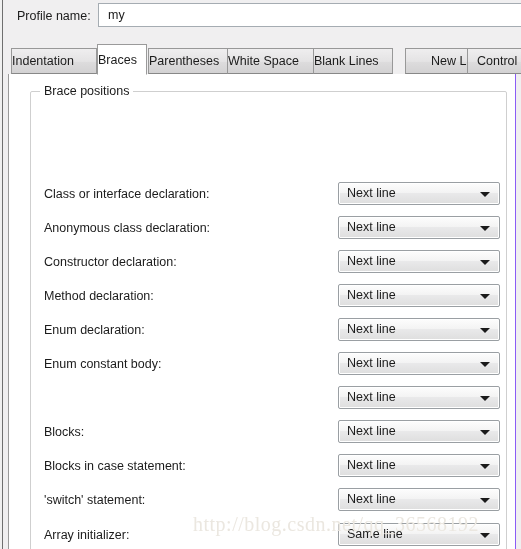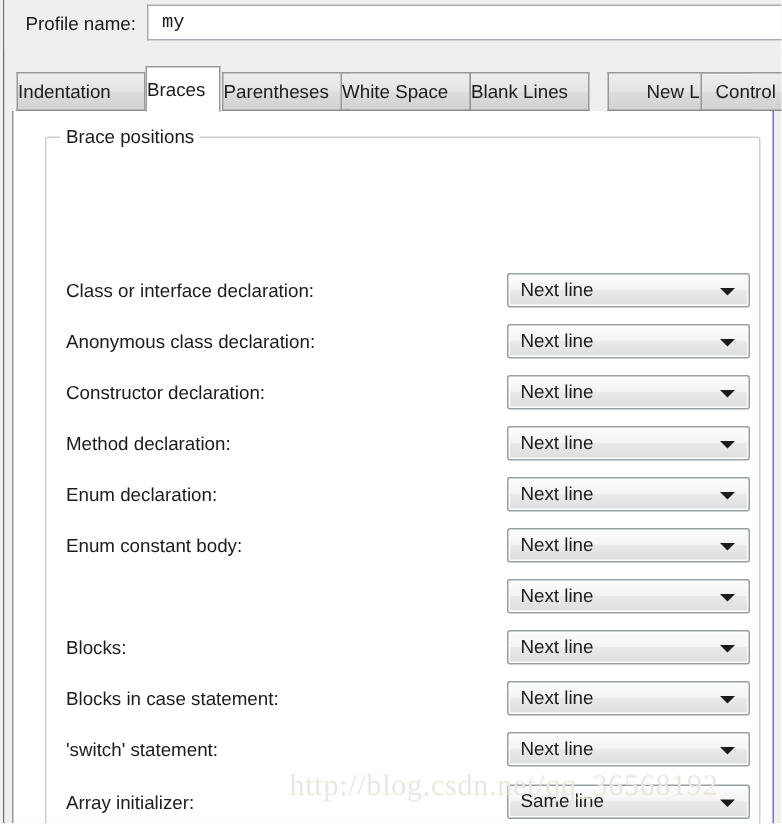--- a/index.html
+++ b/index.html
@@ -35,21 +35,21 @@
   .profile-label{
     position:absolute;left:14px;top:9px;
     font-size:12.5px;color:#1b1b1b;white-space:nowrap;
   }
   .profile-input{
     position:absolute;left:95px;top:3px;width:423px;height:24px;
     background:#ffffff;
     border:1px solid #a5acb2;
     border-right:none;
     box-sizing:border-box;
-    font-family:Liberation Mono, monospace;
+    font-family:Liberation Sans, sans-serif;
     font-size:12.5px;color:#1b1b1b;
     padding:0 0 0 9px;
     outline:none;
   }
 
   
   .tabstrip{
     position:absolute;left:0px;top:44px;width:518px;height:30px;
   }
   .tab{

